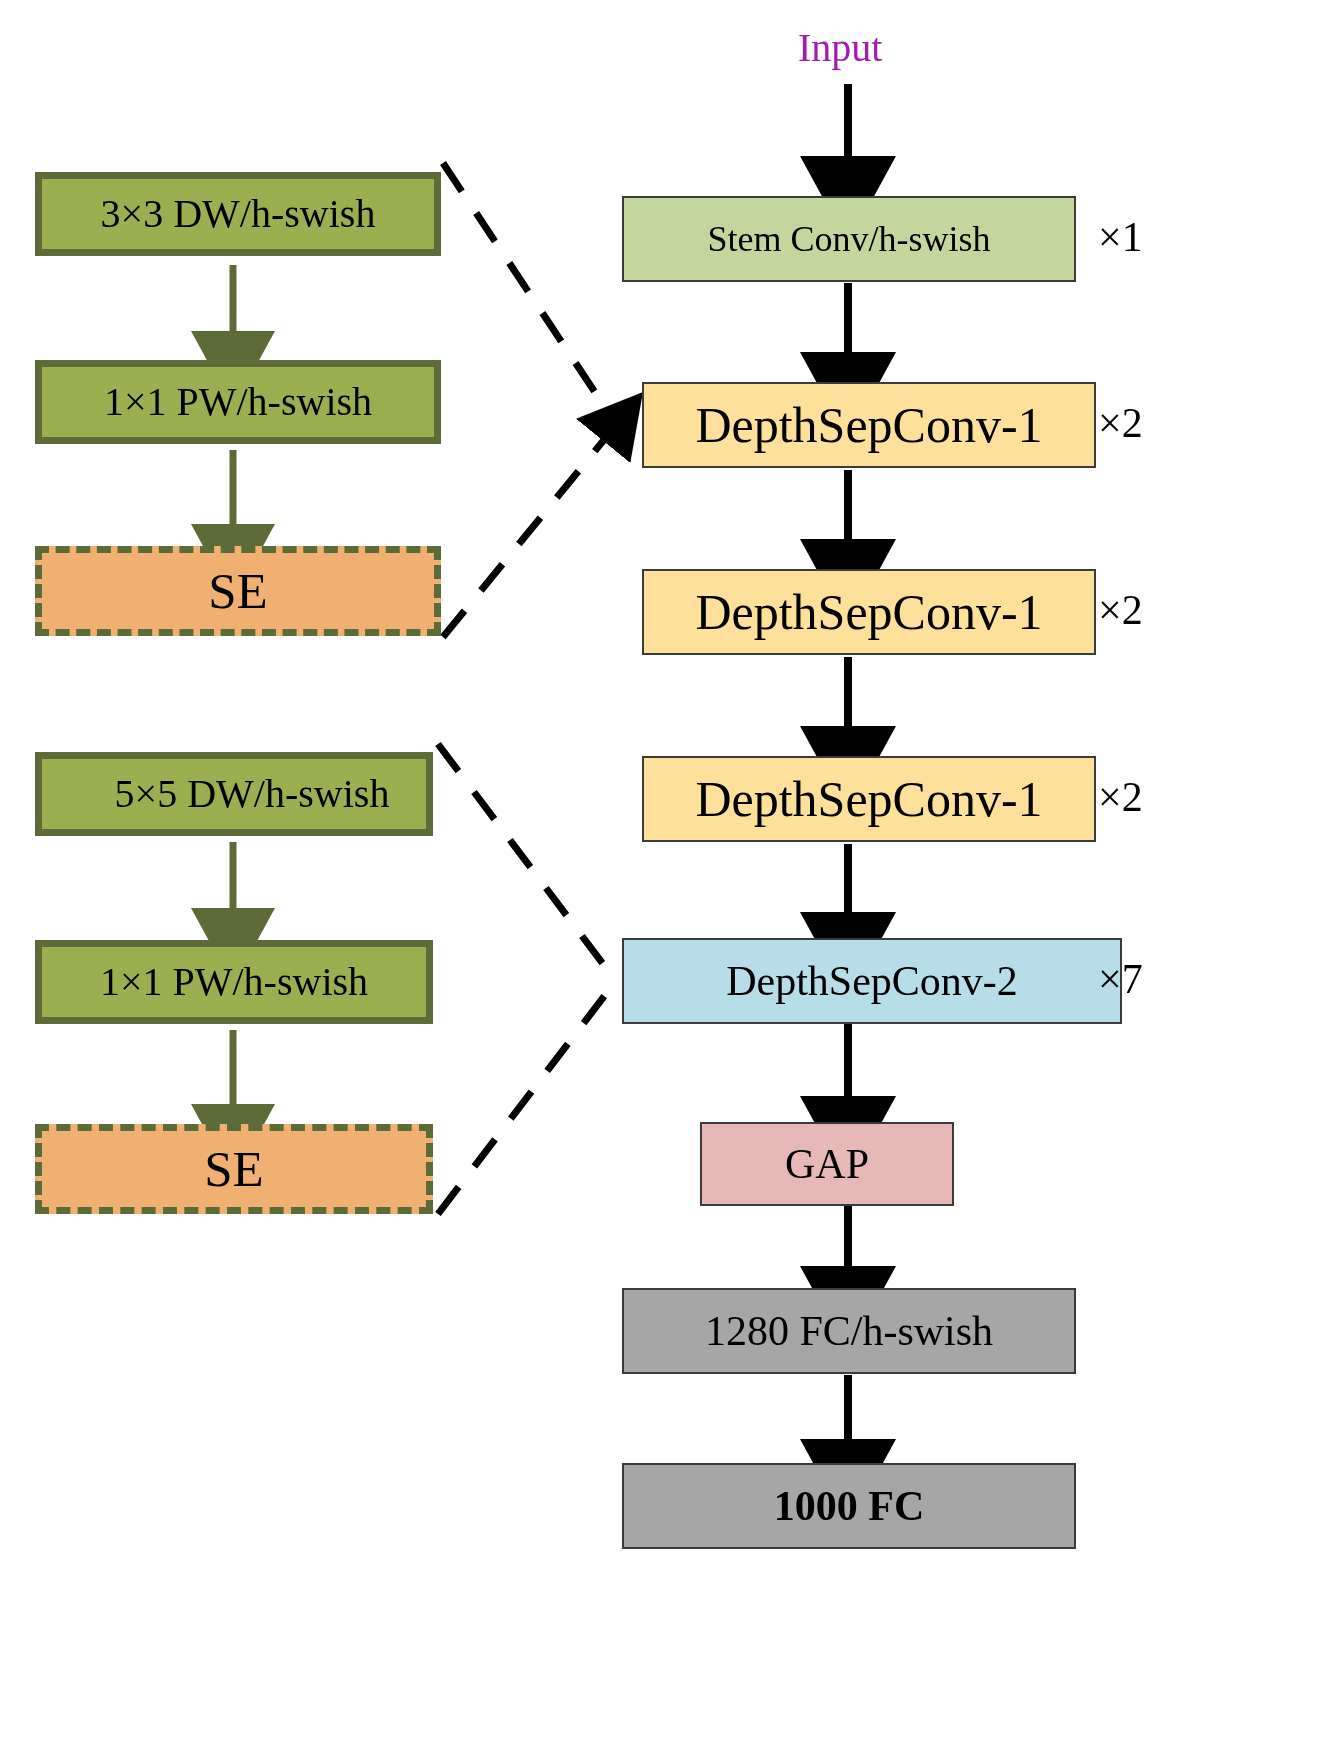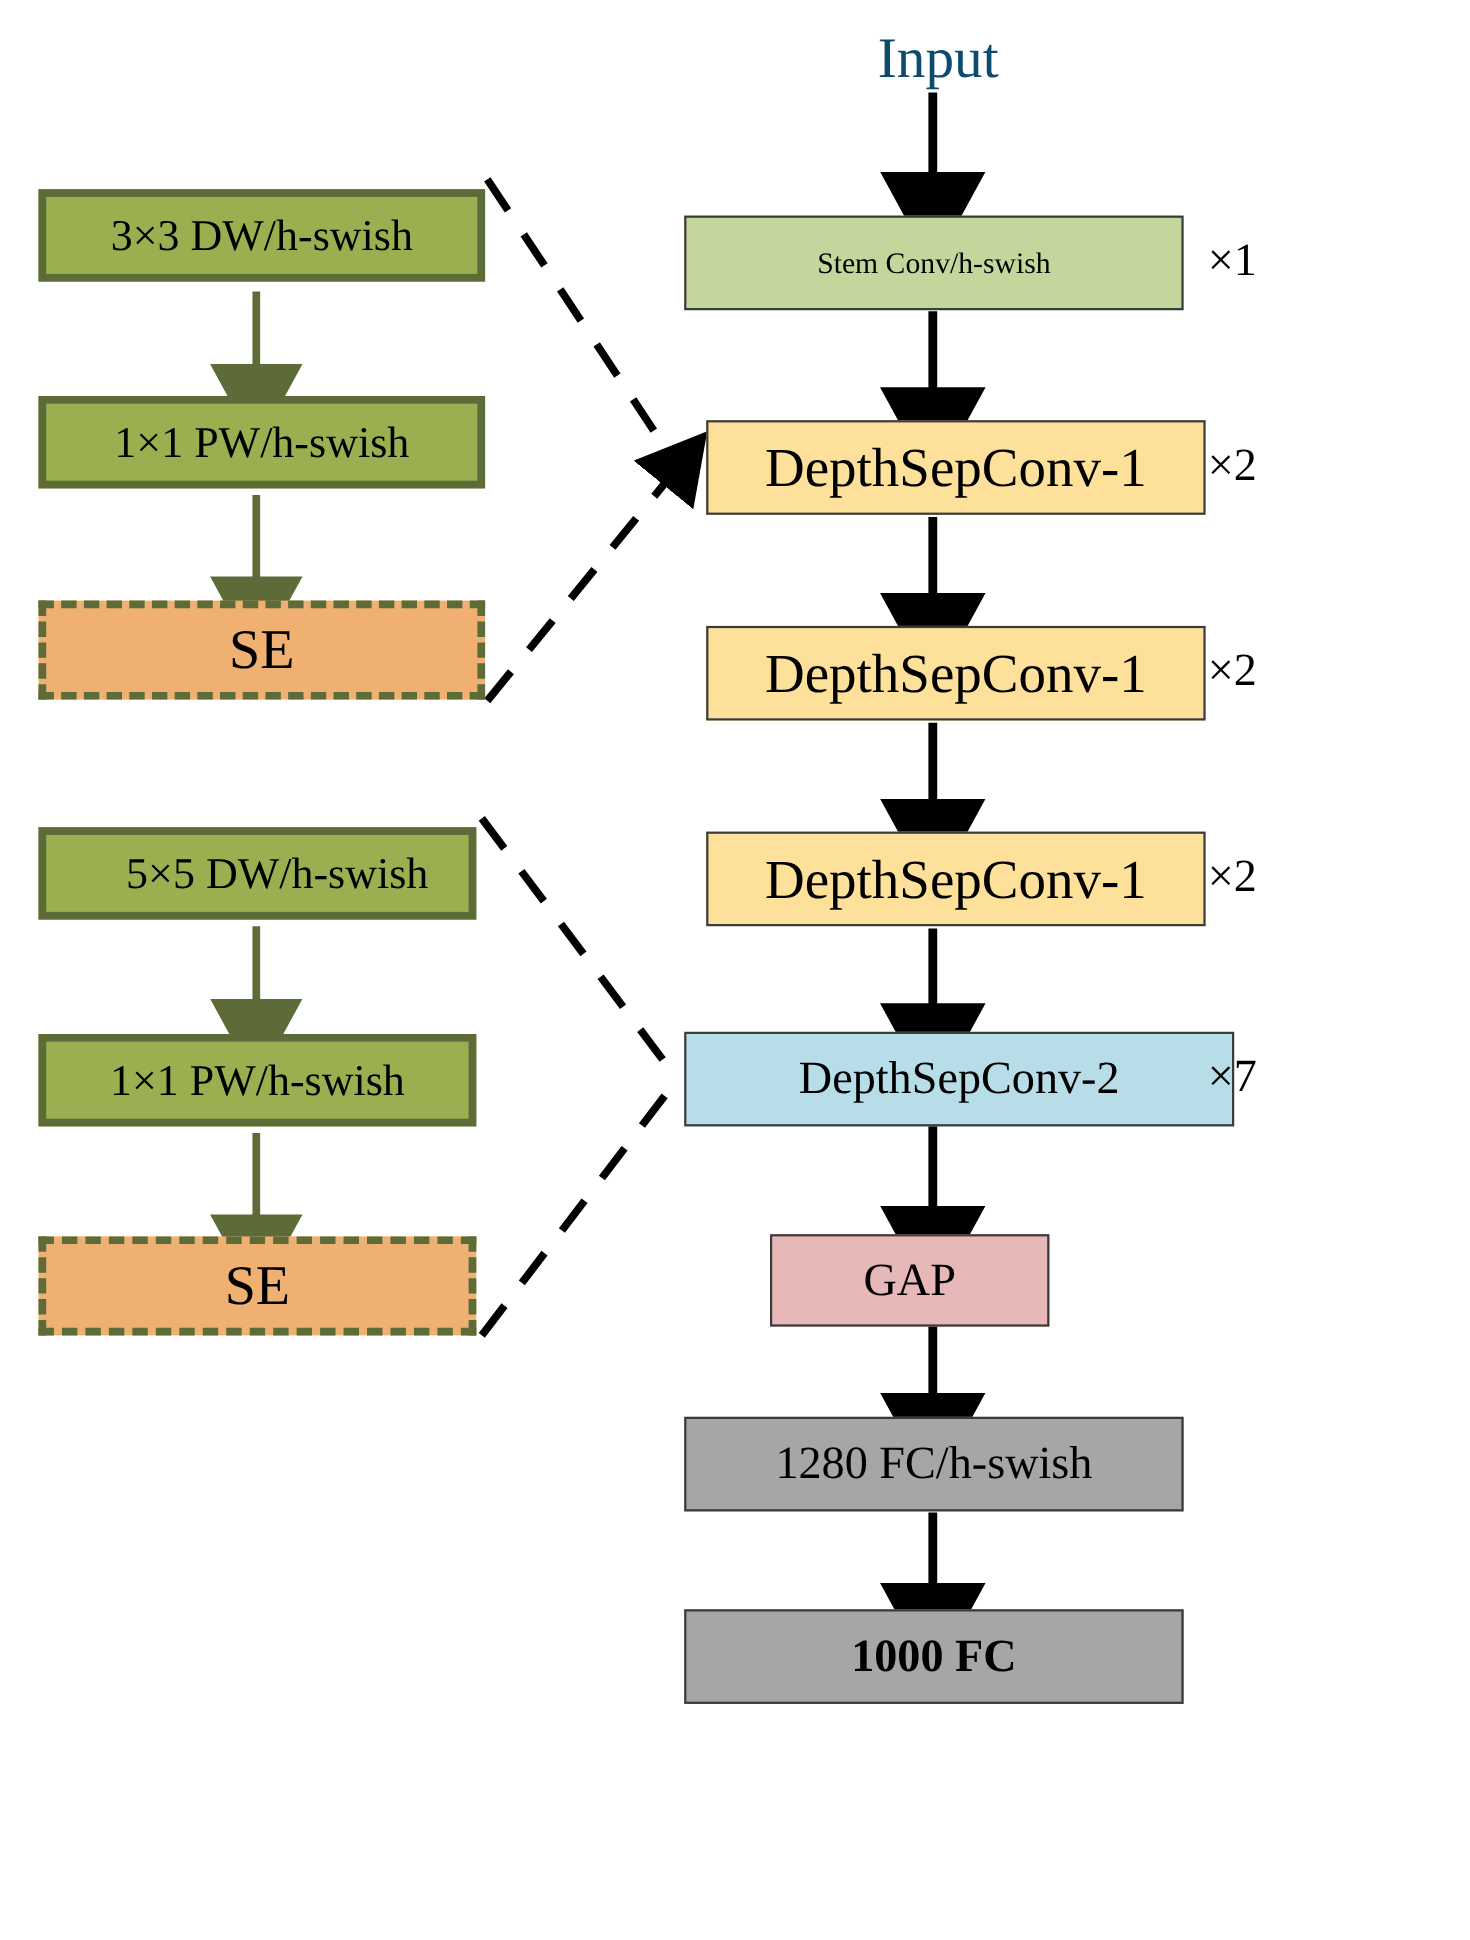--- a/index.html
+++ b/index.html
@@ -44,21 +44,21 @@
   
   .n-se {
     background: #efb072;
     border: 7px dashed #5c6b38;
     font-size: 51px;
   }
   
   .n-stem {
     background: #c3d69b;
     border: 2px solid #3b3b3b;
-    font-size: 27px;
+    font-size: 36px;
   }
   .n-dsc1 {
     background: #fde09a;
     border: 2px solid #3b3b3b;
     font-size: 50px;
     margin-left: 20px;
   }
   .n-dsc2 {
     background: #b7dde8;
     border: 2px solid #3b3b3b;
@@ -69,24 +69,24 @@
     border: 2px solid #3b3b3b;
     font-size: 42px;
   }
   .n-fc {
     background: #a6a6a6;
     border: 2px solid #3b3b3b;
     font-size: 42px;
   }
   .plain-label {
     position: absolute;
-    font-size: 52px;
+    font-size: 40px;
     line-height: 1;
     white-space: nowrap;
-    color: #0c4a6e;
+    color: #a21caf;
     font-family: Liberation Serif, serif;
   }
   .mult-label {
     position: absolute;
     font-size: 42px;
     line-height: 1;
     white-space: nowrap;
     color: #000000;
   }
 </style>

